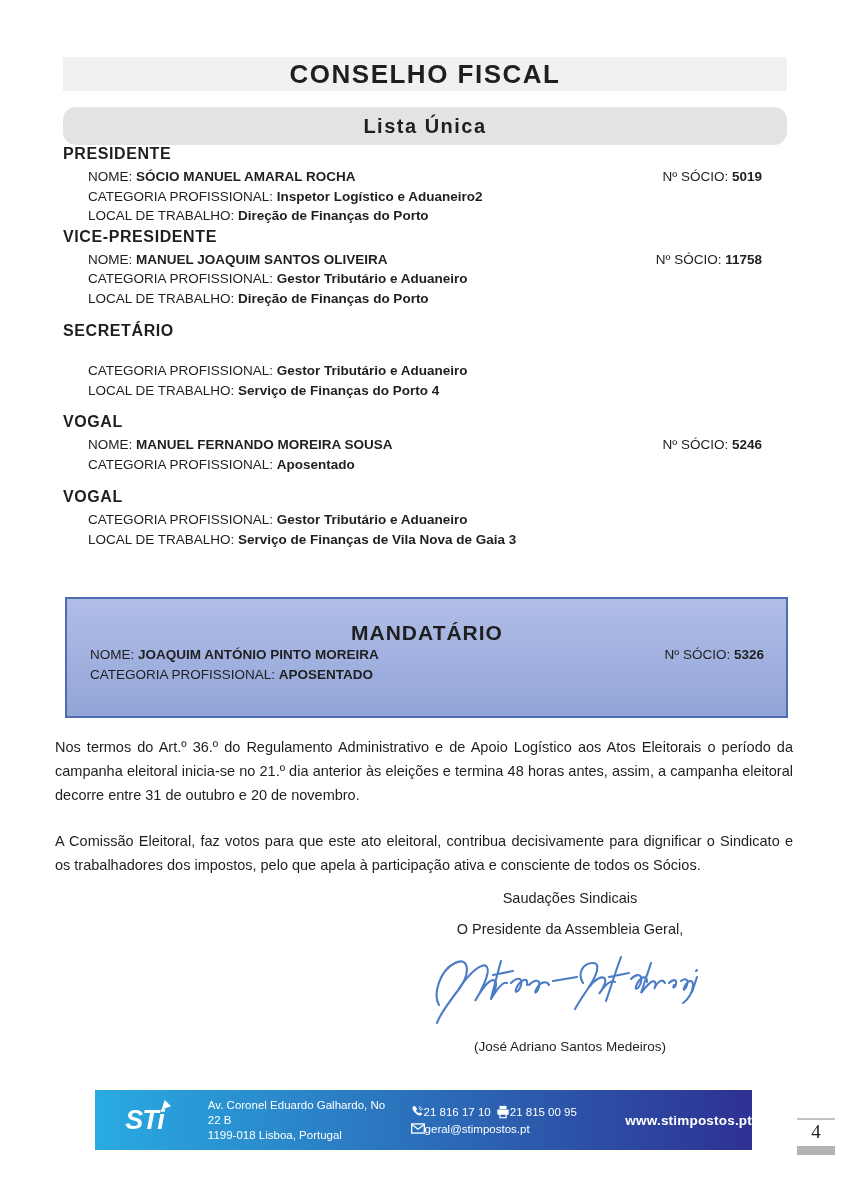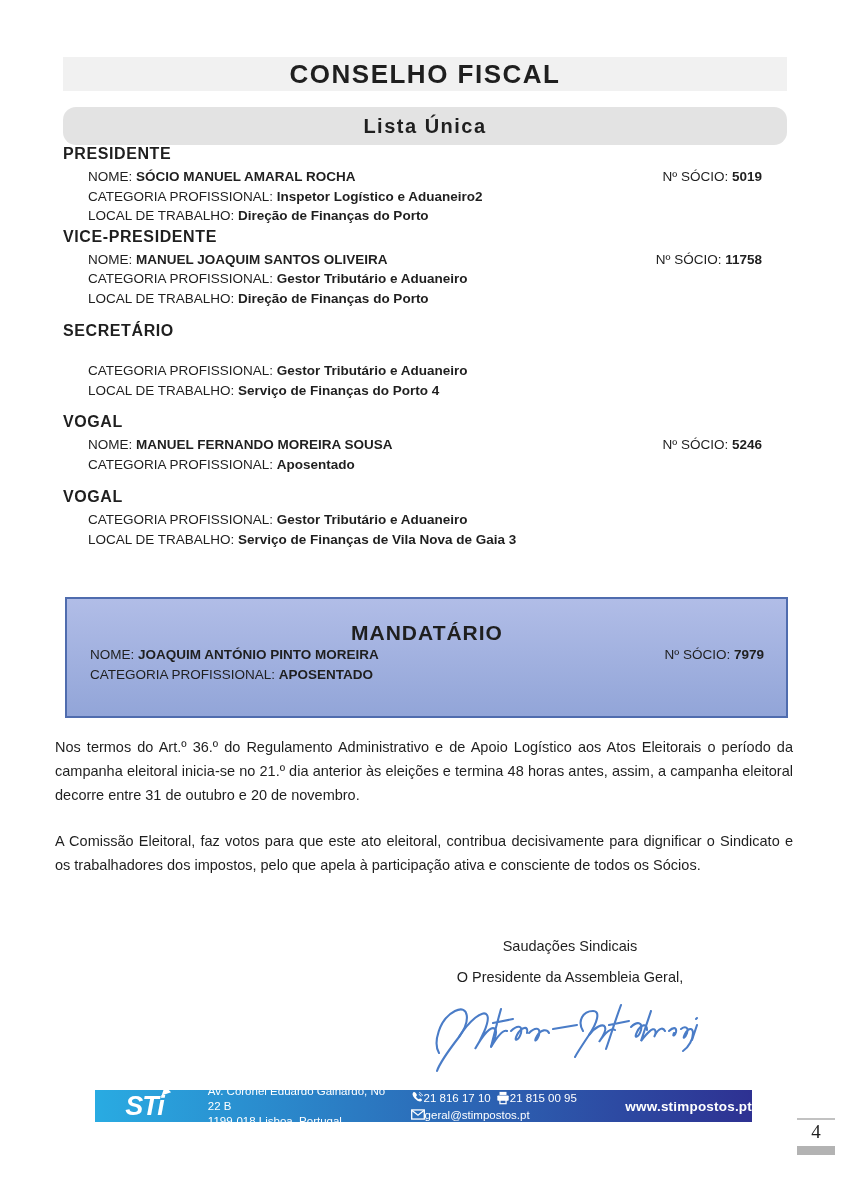--- a/index.html
+++ b/index.html
@@ -48,28 +48,28 @@
     border:2px solid var(--mandatario-border);
     padding:22px 22px 0 23px;}
   .mandatario .m-title{text-align:center;font-size:21px;font-weight:bold;letter-spacing:1px;line-height:24px;}
   .mandatario .row{font-size:13.5px;line-height:20px;}
 
   
   .paragraphs{position:absolute;left:55px;top:736px;width:738px;}
   .paragraphs p{font-size:14.5px;line-height:23.8px;text-align:justify;margin-bottom:23px;}
 
   
-  .closing{position:absolute;left:350px;top:936px;width:440px;text-align:center;}
+  .closing{position:absolute;left:350px;top:888px;width:440px;text-align:center;}
   .closing .c-line1{font-size:14.5px;line-height:20px;}
   .closing .c-line2{font-size:14.5px;line-height:20px;margin-top:11px;}
   .sig-wrap{margin-top:4px;height:84px;display:flex;justify-content:center;}
   .closing .c-signatory{font-size:13.5px;margin-top:12px;}
 
   
-  .footer{position:absolute;left:95px;top:1090px;width:657px;height:32px;
+  .footer{position:absolute;left:95px;top:1090px;width:657px;height:60px;
     background:linear-gradient(to right,var(--footer-gradient-start),var(--footer-gradient-end));
     color:#ffffff;display:flex;align-items:center;}
   .logo{width:100px;display:flex;justify-content:center;align-items:flex-start;}
   .logo .logo-text{font-size:27px;font-weight:800;font-style:italic;letter-spacing:-1px;position:relative;line-height:30px;}
   .logo .flag{position:absolute;right:-7px;top:-4px;width:0;height:0;
     border-left:8px solid #ffffff;border-top:4px solid transparent;border-bottom:6px solid transparent;transform:rotate(18deg);}
   .addr{font-size:11.5px;line-height:15px;margin-left:14px;width:195px;}
   .contact{font-size:11.5px;line-height:16px;margin-left:10px;width:195px;}
   .contact .c-row{display:flex;align-items:center;gap:5px;}
   .contact .c-row + .c-row{margin-top:1px;}
@@ -166,21 +166,21 @@
         </div>
       </div>
     </div>
 
   </div>
 
   <div class="mandatario">
     <div class="m-title">MANDATÁRIO</div>
     <div class="row">
       <span class="lhs"><span class="lab">NOME:</span> <span class="val">JOAQUIM ANTÓNIO PINTO MOREIRA</span></span>
-      <span class="socio"><span class="lab">Nº SÓCIO:</span> <span class="val">7979</span></span>
+      <span class="socio"><span class="lab">Nº SÓCIO:</span> <span class="val">5326</span></span>
     </div>
     <div class="row">
       <span class="lhs"><span class="lab">CATEGORIA PROFISSIONAL:</span> <span class="val">APOSENTADO</span></span>
     </div>
   </div>
 
   <div class="paragraphs">
     <p>Nos termos do Art.º 36.º do Regulamento Administrativo e de Apoio Logístico aos Atos Eleitorais o período da campanha eleitoral inicia-se no 21.º dia anterior às eleições e termina 48 horas antes, assim, a campanha eleitoral decorre entre 31 de outubro e 20 de novembro.</p>
     <p>A Comissão Eleitoral, faz votos para que este ato eleitoral, contribua decisivamente para dignificar o Sindicato e os trabalhadores dos impostos, pelo que apela à participação ativa e consciente de todos os Sócios.</p>
   </div>

